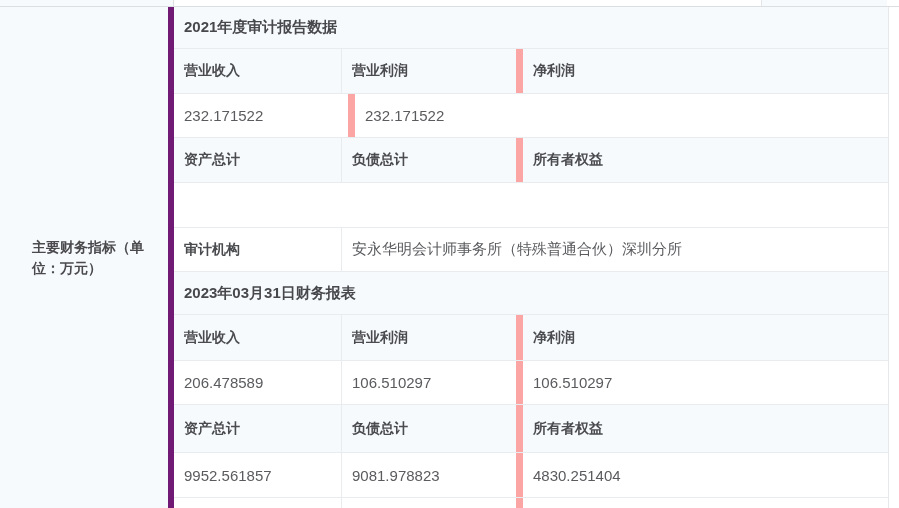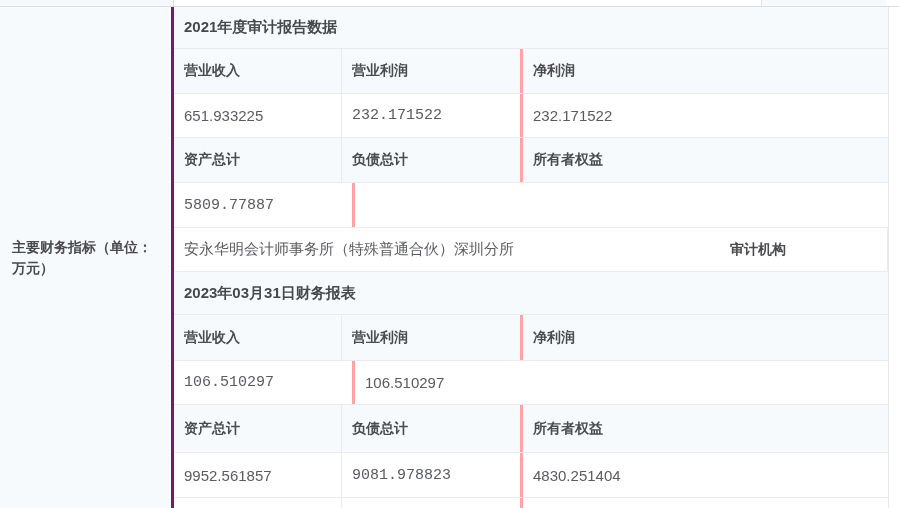--- a/index.html
+++ b/index.html
@@ -12,33 +12,33 @@
   .sliver-top { display:flex; height:7px; box-sizing:border-box; border-bottom:1px solid #dcdfe2; }
   .sliver-top .s-label  { width:174px; background:#f7fafd; border-right:1px solid #dcdfe2; box-sizing:border-box; }
   .sliver-top .s-mid    { width:587px; background:#ffffff; }
   .sliver-top .s-right  { width:126px; background:#f7fafd; border-left:1px solid #e3e6e9; box-sizing:border-box; }
   .sliver-top .s-gutter { flex:1; background:#ffffff; }
 
   .main { display:flex; height:501px; }
 
   .label-col {
     width:174px; box-sizing:border-box; background:#f7fafd;
-    border-right:3px solid #701a75; display:flex; align-items:center;
+    border-right:6px solid #701a75; display:flex; align-items:center;padding-left:20px;
   }
   .label-text {
     padding:0 12px; font-size:14px; font-weight:bold; color:#4a4a4d; line-height:1.5;
   }
 
   .inner { width:715px; box-sizing:border-box; border-right:1px solid #e6e9ec; background:#ffffff; }
   .gutter { flex:1; background:#ffffff; }
 
   .row  { display:flex; box-sizing:border-box; border-bottom:1px solid #e9ecef; }
   .cell { box-sizing:border-box; padding:0 10px; display:flex; align-items:center; overflow:hidden; white-space:nowrap; }
   .c1 { width:168px; border-right:1px solid #e9ecef; }
-  .c2 { width:181px; border-right:3px solid #fca5a5;font-family:Liberation Mono, monospace; }
+  .c2 { width:181px; border-right:7px solid #fca5a5; }
   .c3 { flex:1; }
   .cfull { flex:1;text-align:right; }
   .cspan { flex:1; }
 
   .tint { background:#f7fafd; }
   .title-cell { font-size:15px; font-weight:bold; color:#47484b; }
   .head { font-size:14px; font-weight:bold; color:#4a4b4e;text-align:right; }
   .val  { font-size:15px; color:#5a5b5e; }
 
   .sliver-bottom { border-bottom:none; height:10px; }
@@ -66,49 +66,48 @@
       <div class="row tint" style="height:42px">
         <div class="cell cfull title-cell">2021年度审计报告数据</div>
       </div>
 
       <div class="row tint" style="height:45px">
         <div class="cell c1 head">营业收入</div>
         <div class="cell c2 head">营业利润</div>
         <div class="cell c3 head">净利润</div>
       </div>
       <div class="row" style="height:44px">
-        <div class="cell c1 val">651.933225</div>
         <div class="cell c2 val">232.171522</div>
         <div class="cell c3 val">232.171522</div>
       </div>
 
       <div class="row tint" style="height:45px">
         <div class="cell c1 head">资产总计</div>
         <div class="cell c2 head">负债总计</div>
         <div class="cell c3 head">所有者权益</div>
       </div>
       <div class="row" style="height:45px">
-        <div class="cell c2 val">5809.77887</div>
       </div>
 
       <div class="row" style="height:44px">
+        <div class="cell c1 head">审计机构</div>
         <div class="cell cspan val">安永华明会计师事务所（特殊普通合伙）深圳分所</div>
-        <div class="cell c1 head">审计机构</div>
       </div>
 
       <div class="row tint" style="height:43px">
         <div class="cell cfull title-cell">2023年03月31日财务报表</div>
       </div>
 
       <div class="row tint" style="height:46px">
         <div class="cell c1 head">营业收入</div>
         <div class="cell c2 head">营业利润</div>
         <div class="cell c3 head">净利润</div>
       </div>
       <div class="row" style="height:44px">
+        <div class="cell c1 val">206.478589</div>
         <div class="cell c2 val">106.510297</div>
         <div class="cell c3 val">106.510297</div>
       </div>
 
       <div class="row tint" style="height:48px">
         <div class="cell c1 head">资产总计</div>
         <div class="cell c2 head">负债总计</div>
         <div class="cell c3 head">所有者权益</div>
       </div>
       <div class="row" style="height:45px">

